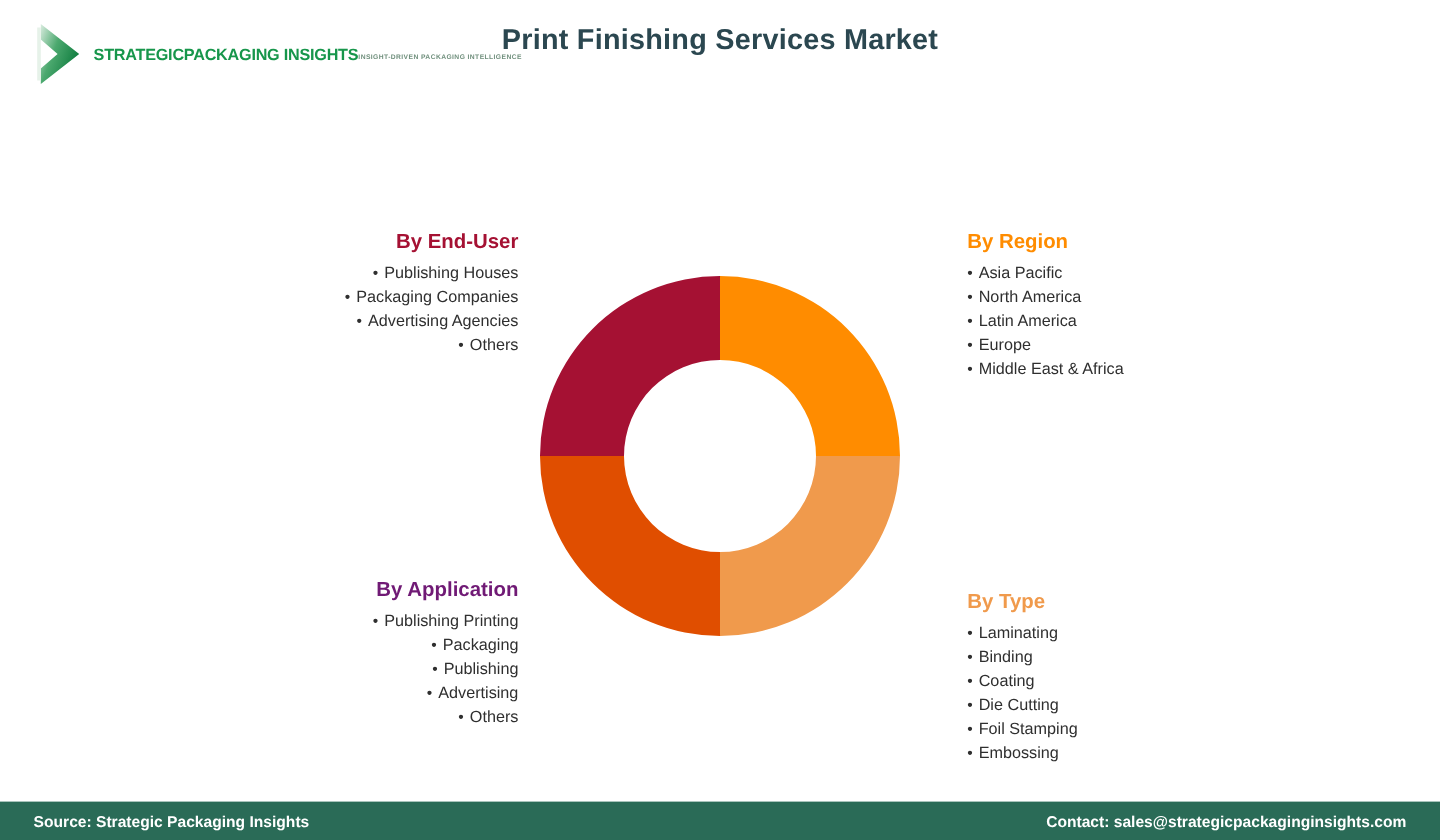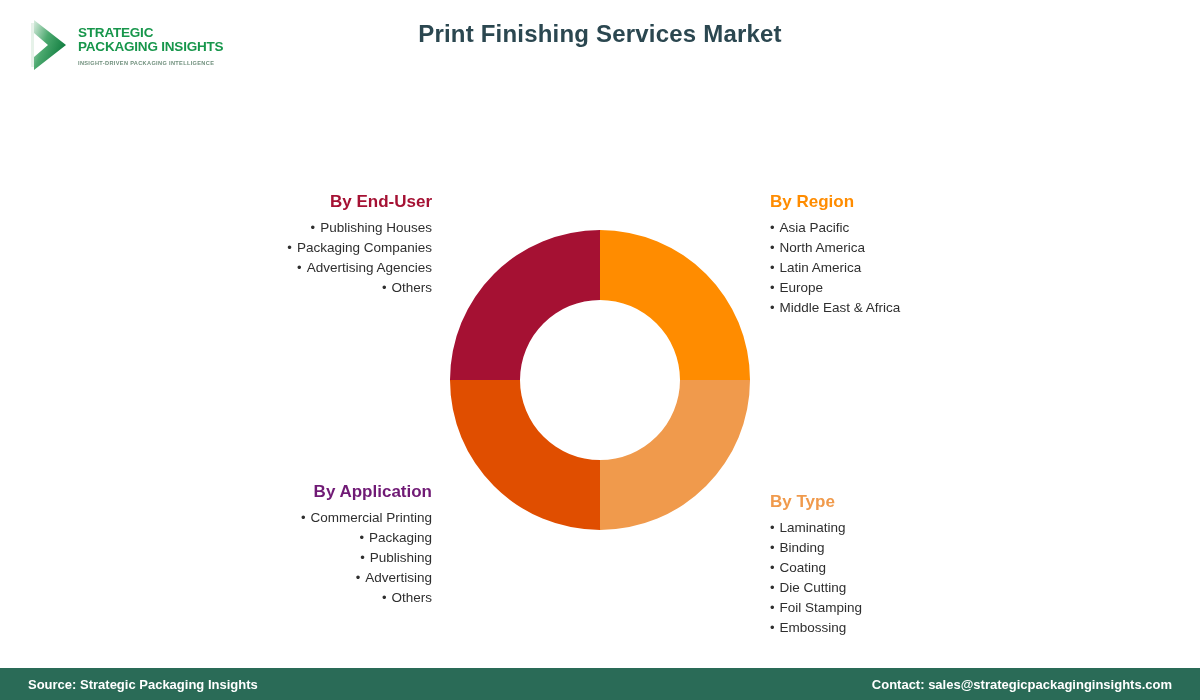--- a/index.html
+++ b/index.html
@@ -33,21 +33,21 @@
     align-items: center;
   }
   .logo-mark {
     width: 44px;
     height: 56px;
     flex: 0 0 44px;
     margin-right: 6px;
   }
   .logo-text {
     display: flex;
-    flex-direction: column;
+    flex-direction: row;
     justify-content: flex-end;
     padding-top: 2px;
   }
   .logo-line1, .logo-line2 {
     font-size: 13.5px;
     font-weight: bold;
     color: #17964b;
     letter-spacing: -0.2px;
     line-height: 14px;
     white-space: nowrap;
@@ -106,21 +106,21 @@
     font-size: 13.5px;
     color: #2f2f2f;
     line-height: 20px;
     white-space: nowrap;
   }
   .seg-list li .bullet {
     font-size: 13px;
     line-height: 20px;
   }
 
-  .seg-right { text-align: left; }
+  .seg-right { text-align: left; margin-left: 36px; }
   .seg-right .seg-list li .bullet { margin-right: 5px; }
 
   .seg-left { text-align: right; }
   .seg-left .seg-list li .bullet { margin-right: 5px; }
 
   
   #seg-enduser    { left: 180px; top: 192px; width: 252px; }
   #seg-region     { left: 770px; top: 192px; width: 300px; }
   #seg-application{ left: 160px; top: 482px; width: 272px; }
   #seg-type       { left: 770px; top: 492px; width: 300px; }
@@ -202,21 +202,21 @@
       <li><span class="bullet">•</span><span>North America</span></li>
       <li><span class="bullet">•</span><span>Latin America</span></li>
       <li><span class="bullet">•</span><span>Europe</span></li>
       <li><span class="bullet">•</span><span>Middle East &amp; Africa</span></li>
     </ul>
   </div>
 
   <div class="seg seg-left" id="seg-application">
     <div class="seg-heading" style="color:#701a75;">By Application</div>
     <ul class="seg-list">
-      <li><span class="bullet">•</span><span>Commercial Printing</span></li>
+      <li><span class="bullet">•</span><span>Publishing Printing</span></li>
       <li><span class="bullet">•</span><span>Packaging</span></li>
       <li><span class="bullet">•</span><span>Publishing</span></li>
       <li><span class="bullet">•</span><span>Advertising</span></li>
       <li><span class="bullet">•</span><span>Others</span></li>
     </ul>
   </div>
 
   <div class="seg seg-right" id="seg-type">
     <div class="seg-heading" style="color:#f09a4c;">By Type</div>
     <ul class="seg-list">

